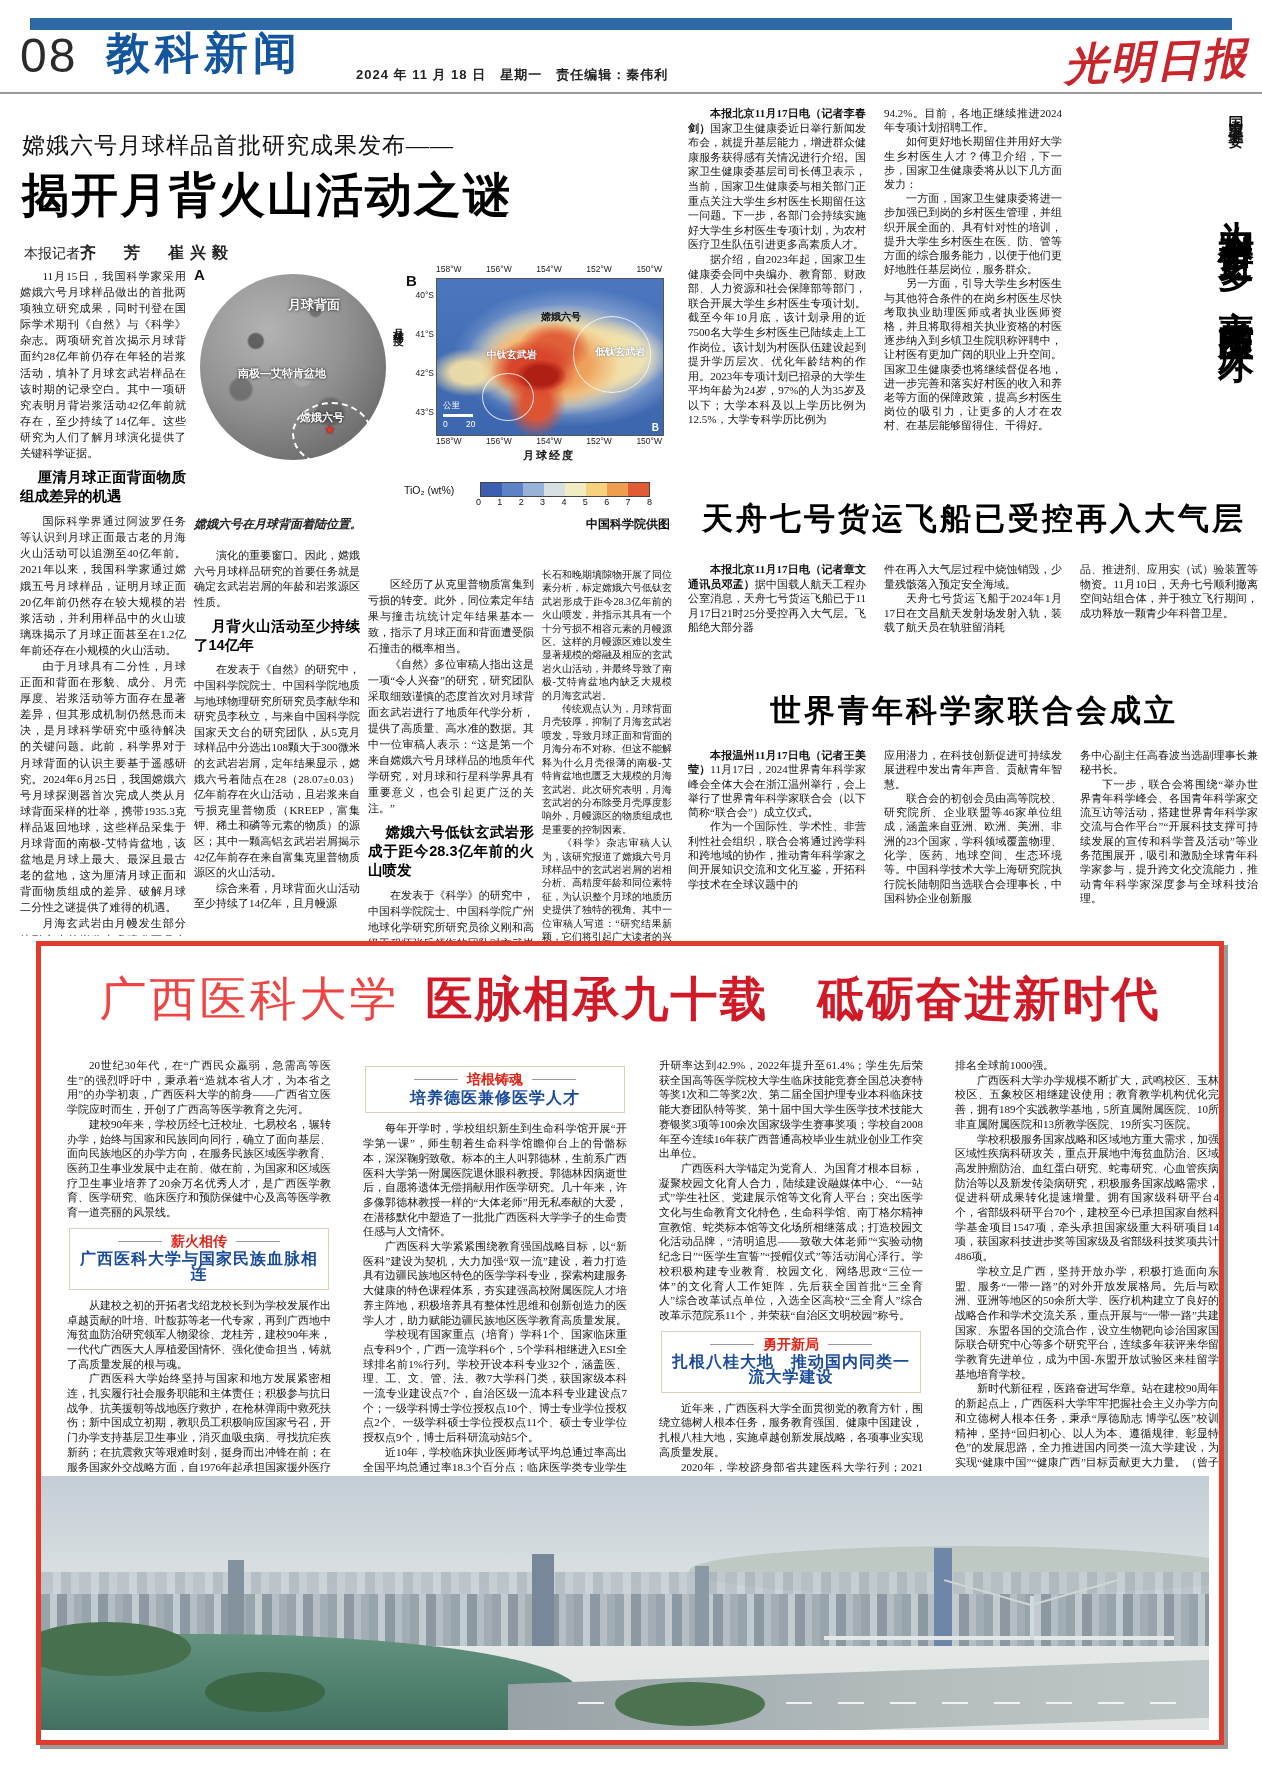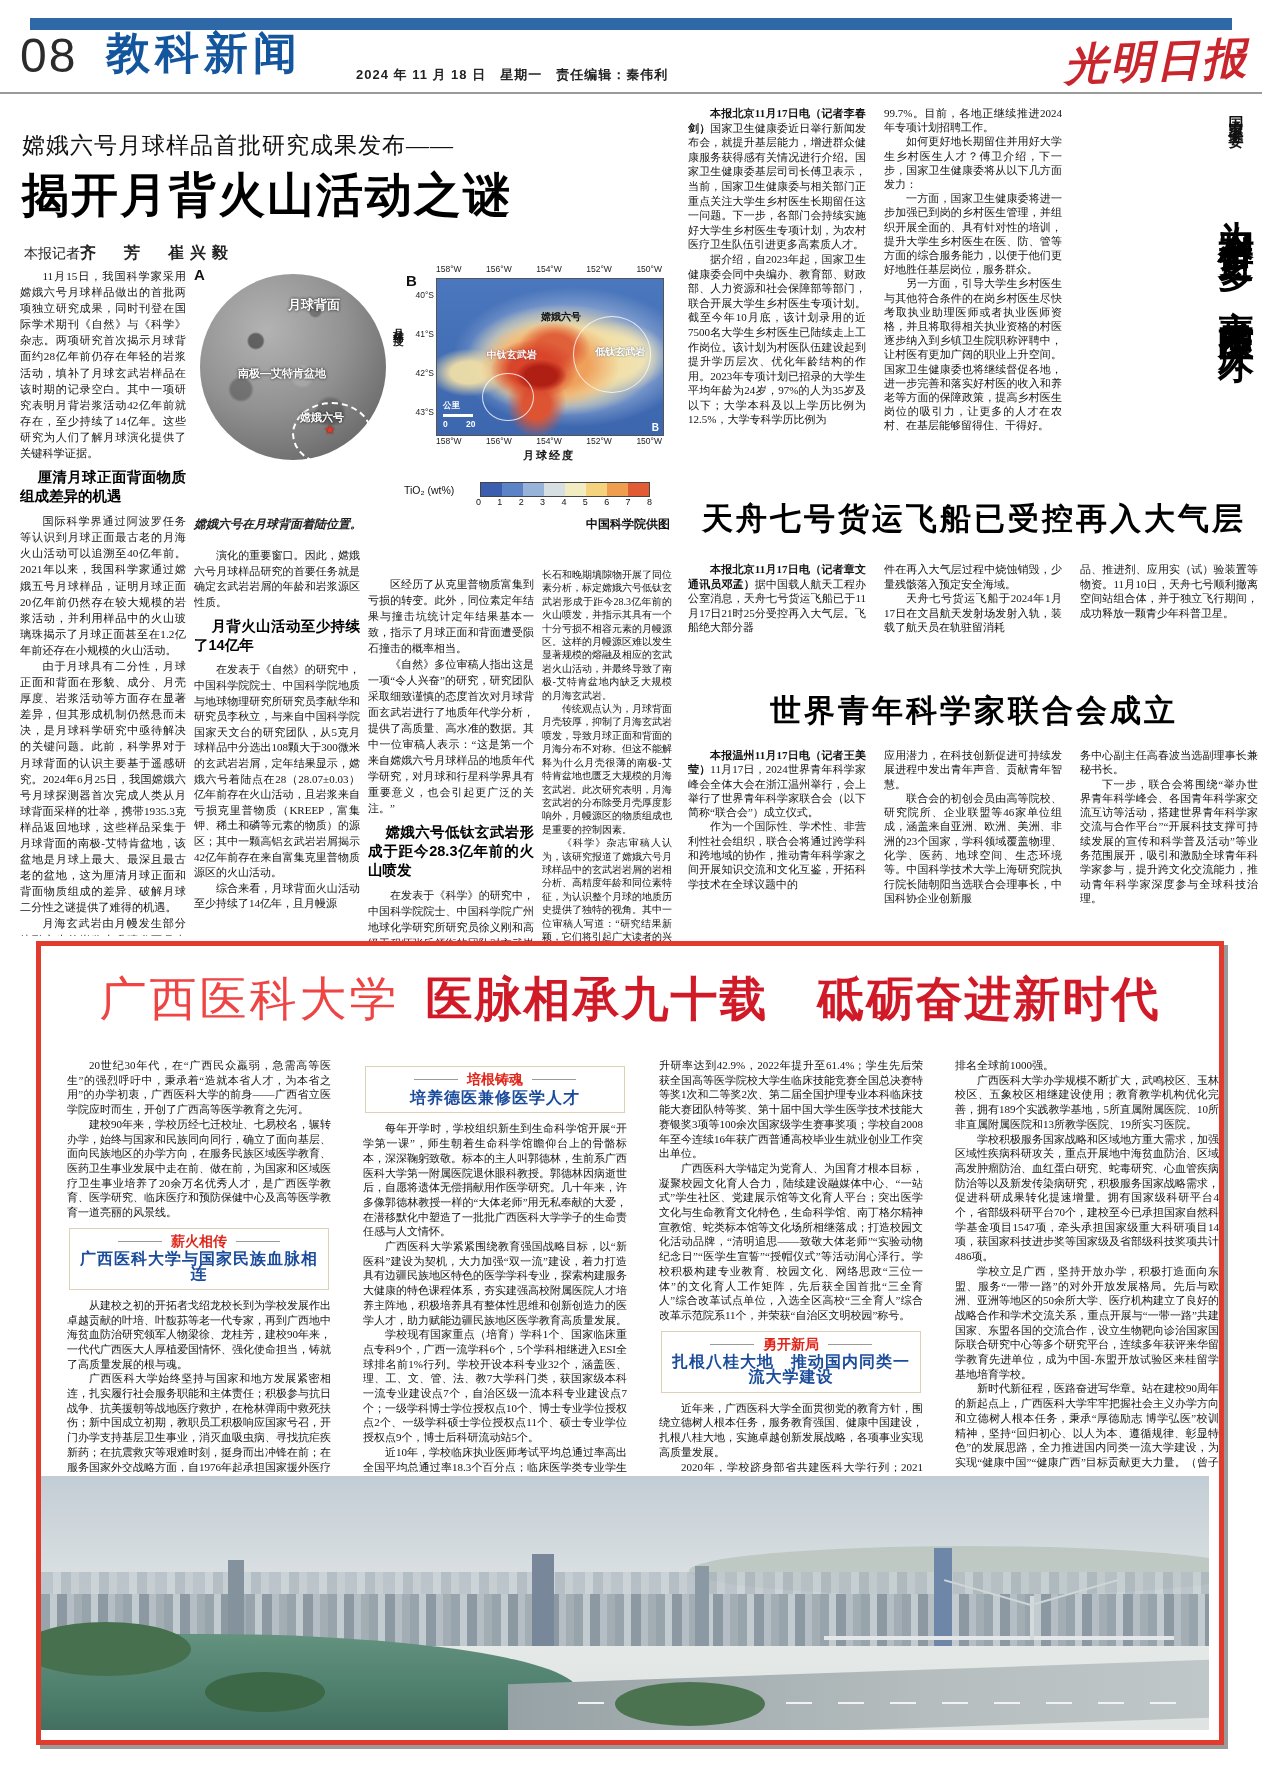--- a/index.html
+++ b/index.html
@@ -64,21 +64,21 @@
       radial-gradient(ellipse 36px 26px at 52% 44%, #e0603a 0 50%, rgba(224,96,58,0) 100%),
       radial-gradient(ellipse 30px 34px at 44% 80%, #dd5433 0 45%, rgba(221,84,51,0) 100%),
       radial-gradient(ellipse 70px 44px at 50% 55%, #efa15c 0 55%, rgba(239,161,92,0) 100%),
       radial-gradient(ellipse 96px 56px at 55% 52%, #f2dfa6 0 60%, rgba(242,223,166,0) 100%),
       radial-gradient(ellipse 56px 36px at 78% 50%, #ece4bd 0 55%, rgba(236,228,189,0) 100%),
       radial-gradient(ellipse 40px 24px at 14% 60%, #e8d9a8 0 45%, rgba(232,217,168,0) 100%),
       radial-gradient(ellipse 120px 70px at 60% 50%, #7d9bcd 0 70%, rgba(125,155,205,0) 100%),
       linear-gradient(180deg,#4a77bd,#3c66ae);}
   .contour{position:absolute;border:1px solid rgba(255,255,255,.8);border-radius:50%;}
   .map-lab{position:absolute;font-size:10px;font-weight:700;}
-  .scalebox{position:absolute;left:6px;bottom:6px;color:#fff;font-size:8.5px;font-weight:700;}
+  .scalebox{position:absolute;left:6px;bottom:6px;color:#fff;font-size:8.5px;font-weight:400;}
   .scalebar{width:30px;height:3px;background:#fff;margin:2px 0;}
   .xlab{position:absolute;left:36px;top:186px;width:226px;text-align:center;font-size:11px;
         font-weight:700;color:#111;letter-spacing:2px;}
   .cbar-row{position:absolute;left:210px;top:218px;width:268px;height:34px;
             font-family:"Liberation Sans","DejaVu Sans",sans-serif;}
   .cbar-lab{position:absolute;left:0;top:4px;font-size:10.5px;color:#111;}
   .cbar-segs{position:absolute;left:76px;top:2px;width:168px;height:13px;display:flex;
              border:1px solid #444;}
   .cbar-segs div{flex:1;}
   .cbar-ticks{position:absolute;left:72px;top:17px;width:176px;display:flex;
@@ -271,21 +271,21 @@
     <p style="text-indent:0;">长石和晚期填隙物开展了同位素分析，标定嫦娥六号低钛玄武岩形成于距今28.3亿年前的火山喷发，并指示其具有一个十分亏损不相容元素的月幔源区。这样的月幔源区难以发生显著规模的熔融及相应的玄武岩火山活动，并最终导致了南极-艾特肯盆地内缺乏大规模的月海玄武岩。</p>
     <p>传统观点认为，月球背面月壳较厚，抑制了月海玄武岩喷发，导致月球正面和背面的月海分布不对称。但这不能解释为什么月壳很薄的南极-艾特肯盆地也匮乏大规模的月海玄武岩。此次研究表明，月海玄武岩的分布除受月壳厚度影响外，月幔源区的物质组成也是重要的控制因素。</p>
     <p>《科学》杂志审稿人认为，该研究报道了嫦娥六号月球样品中的玄武岩岩屑的岩相分析、高精度年龄和同位素特征，为认识整个月球的地质历史提供了独特的视角。其中一位审稿人写道：“研究结果新颖，它们将引起广大读者的兴趣。”</p>
   </div>
 
   <div class="rcol" style="left:688px;top:106px;height:352px;">
     <p><span class="lead">本报北京11月17日电（记者李春剑）</span><span>国家卫生健康委近日举行新闻发布会，就提升基层能力，增进群众健康服务获得感有关情况进行介绍。国家卫生健康委基层司司长傅卫表示，当前，国家卫生健康委与相关部门正重点关注大学生乡村医生长期留任这一问题。下一步，各部门会持续实施好大学生乡村医生专项计划，为农村医疗卫生队伍引进更多高素质人才。</span></p>
     <p>据介绍，自2023年起，国家卫生健康委会同中央编办、教育部、财政部、人力资源和社会保障部等部门，联合开展大学生乡村医生专项计划。截至今年10月底，该计划录用的近7500名大学生乡村医生已陆续走上工作岗位。该计划为村医队伍建设起到提升学历层次、优化年龄结构的作用。2023年专项计划已招录的大学生平均年龄为24岁，97%的人为35岁及以下；大学本科及以上学历比例为12.5%，大学专科学历比例为</p>
   </div>
   <div class="rcol" style="left:884px;top:106px;height:352px;line-height:14.2px;">
-    <p style="text-indent:0;">99.7%。目前，各地正继续推进2024年专项计划招聘工作。</p>
+    <p style="text-indent:0;">94.2%。目前，各地正继续推进2024年专项计划招聘工作。</p>
     <p>如何更好地长期留住并用好大学生乡村医生人才？傅卫介绍，下一步，国家卫生健康委将从以下几方面发力：</p>
     <p>一方面，国家卫生健康委将进一步加强已到岗的乡村医生管理，并组织开展全面的、具有针对性的培训，提升大学生乡村医生在医、防、管等方面的综合服务能力，以便于他们更好地胜任基层岗位，服务群众。</p>
     <p>另一方面，引导大学生乡村医生与其他符合条件的在岗乡村医生尽快考取执业助理医师或者执业医师资格，并且将取得相关执业资格的村医逐步纳入到乡镇卫生院职称评聘中，让村医有更加广阔的职业上升空间。国家卫生健康委也将继续督促各地，进一步完善和落实好村医的收入和养老等方面的保障政策，提高乡村医生岗位的吸引力，让更多的人才在农村、在基层能够留得住、干得好。</p>
   </div>
   <div class="vhead">
     <span class="vh-kick">国家卫健委：</span>
     <span class="vh-big">为农村引进更多</span>
     <span class="vh-big">高素质医疗人才</span>
   </div>
 

